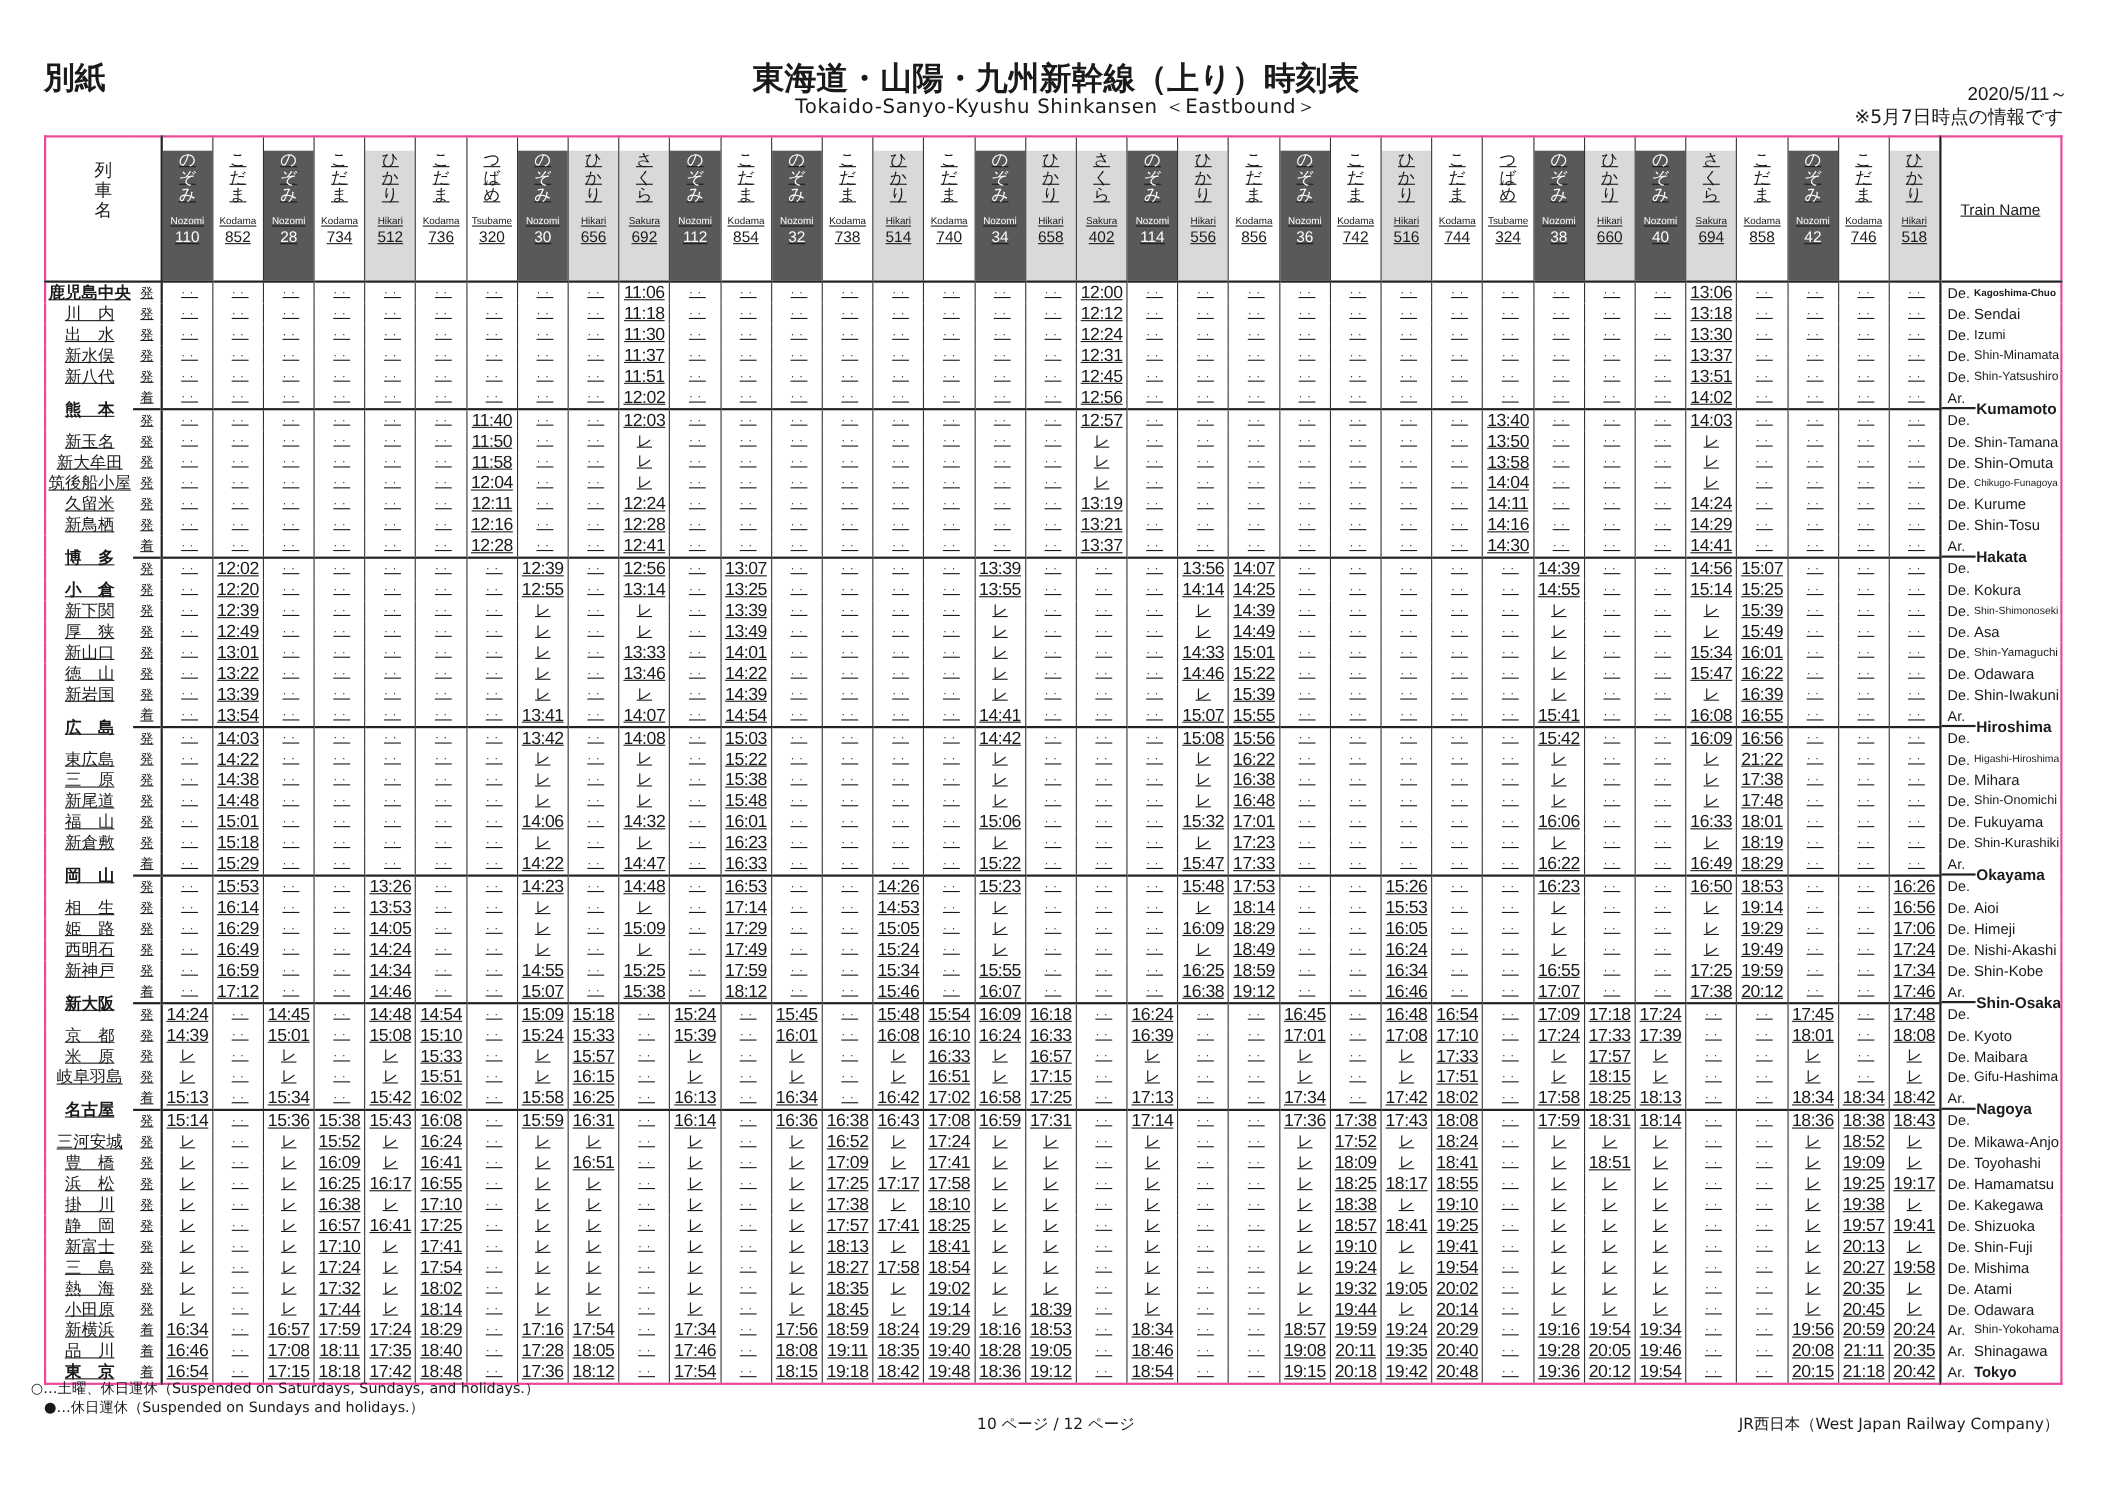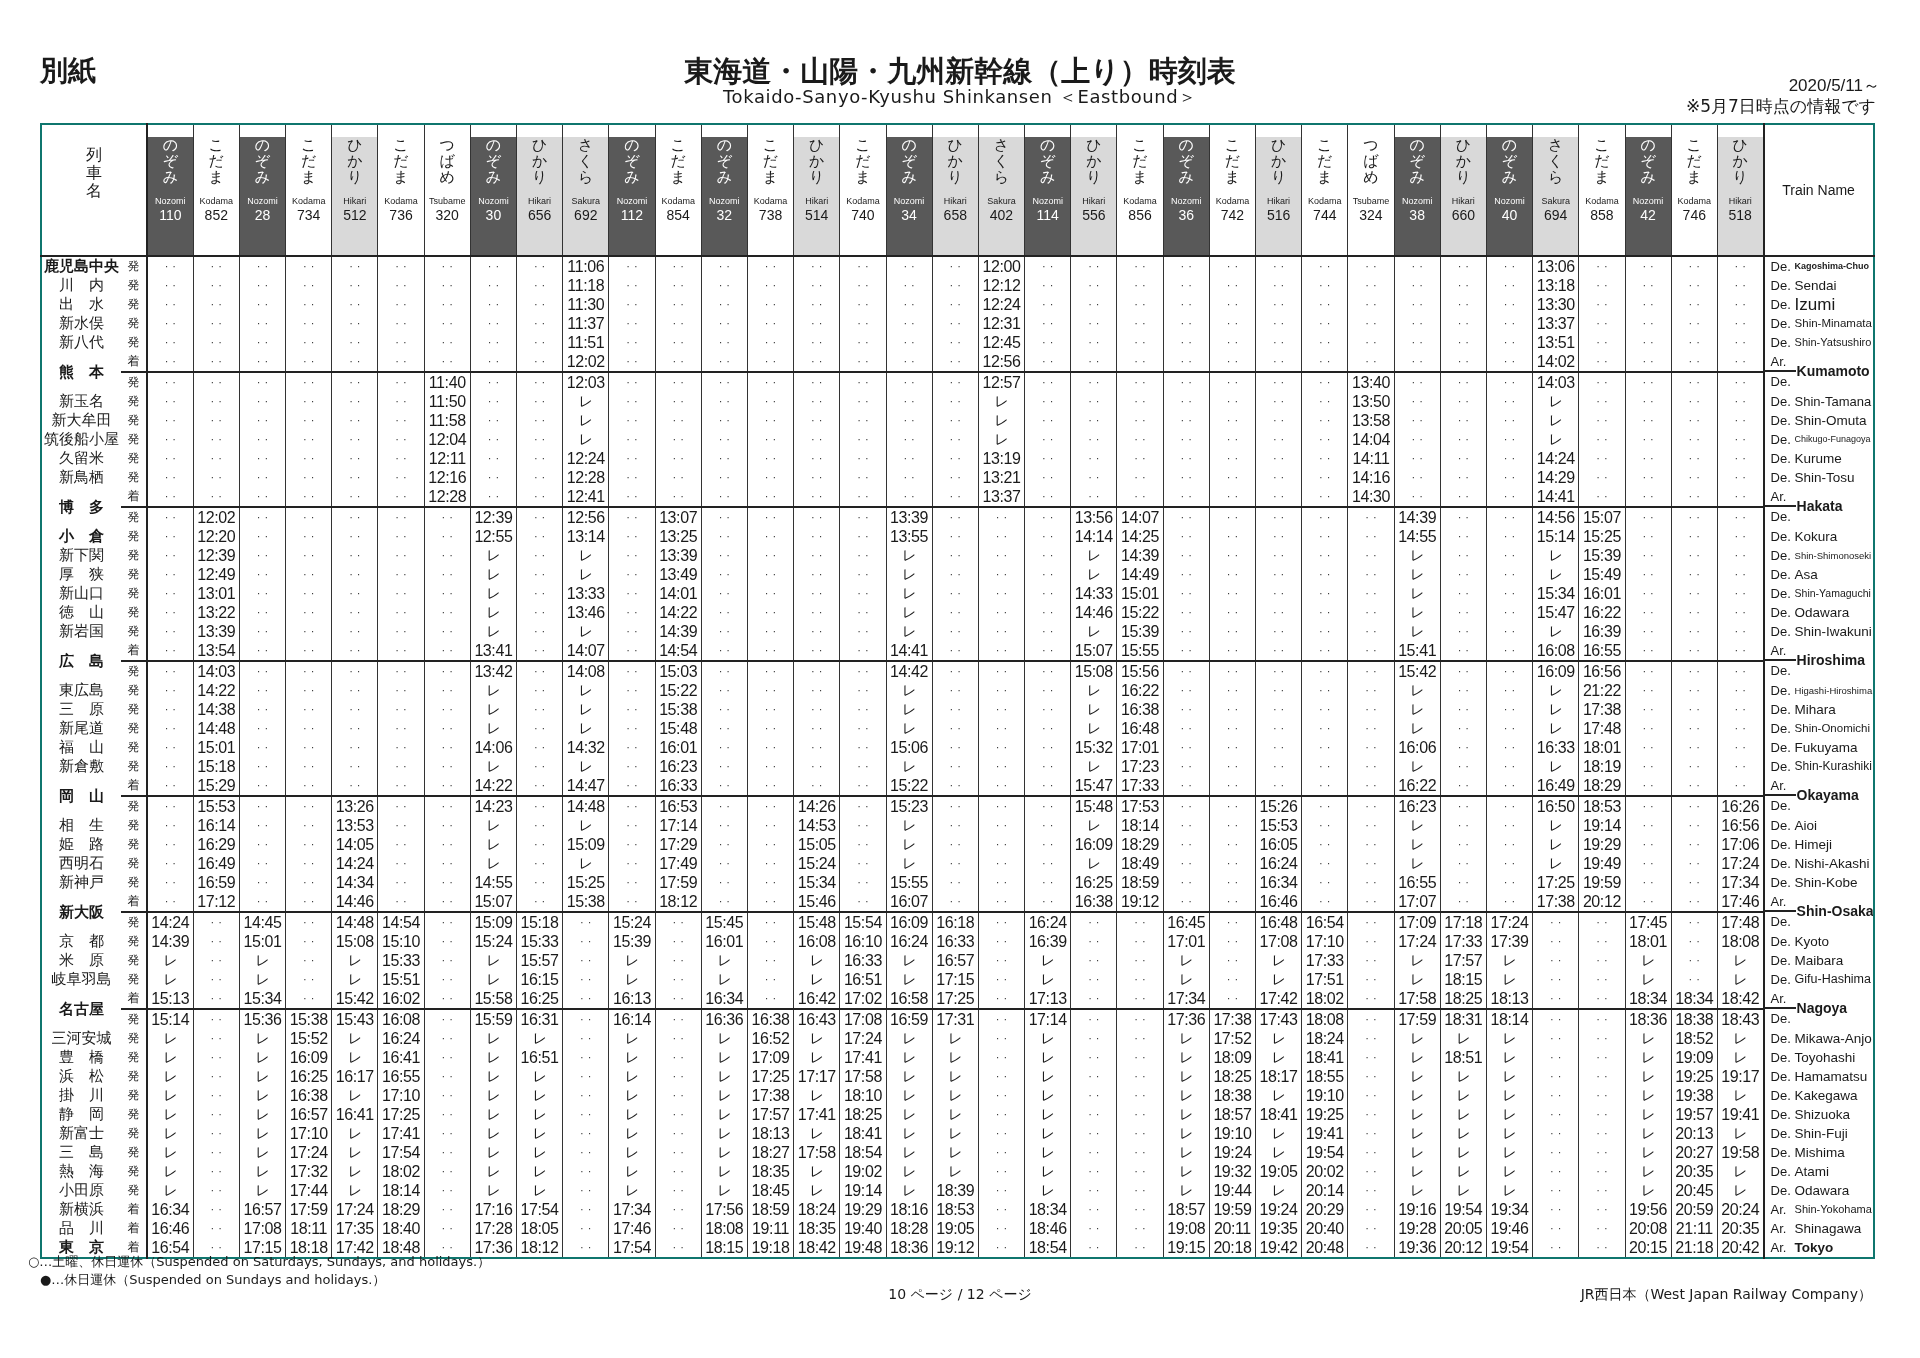--- a/index.html
+++ b/index.html
@@ -3,21 +3,21 @@
 <meta charset="utf-8">
 <style>
 html,body{margin:0;padding:0;background:#ffffff;}
 body{width:1920px;height:1358px;position:relative;overflow:hidden;font-family:"Liberation Sans","DejaVu Sans",sans-serif;color:#1a1a1a;}
 .jp{font-family:"DejaVu Sans",sans-serif;}
 .annex{position:absolute;left:40px;top:52px;font-size:28px;font-weight:bold;}
 .title{position:absolute;left:0;width:1920px;top:52px;text-align:center;font-size:29px;font-weight:bold;}
 .subtitle{position:absolute;left:0;width:1920px;top:85px;text-align:center;font-size:18px;letter-spacing:0.6px;}
 .date{position:absolute;right:40px;top:74px;font-size:17px;}
 .note{position:absolute;right:44px;top:95px;font-size:17px;}
-#tt{position:absolute;left:40px;top:123px;border-collapse:collapse;table-layout:fixed;width:1833px;border:2px solid #0f766e;}
+#tt{position:absolute;left:40px;top:123px;border-collapse:collapse;table-layout:fixed;width:1833px;border:2px solid #ec4899;text-decoration:underline;}
 #tt th{padding:0;border:1px solid #333;border-bottom:2px solid #222;vertical-align:top;height:110px;font-weight:normal;}
 .th-st{text-align:center;border-right:2px solid #222 !important;}
 .th-st .vert{display:inline-block;width:17px;margin-top:21px;font-size:16px;line-height:18px;word-break:break-all;}
 .tbox{margin-top:12px;height:118px;text-align:center;}
 .tbox .ja{width:16px;margin:12px auto 0;height:48px;font-size:15px;line-height:16px;word-break:break-all;}
 .tbox .en{font-size:9px;line-height:11px;margin-top:11px;}
 .tbox .num{font-size:14px;line-height:15px;margin-top:1px;}
 .th-name{text-align:center;vertical-align:middle !important;font-size:14px;border-left:2px solid #222 !important;}
 #tt td{padding:0;height:19px;line-height:19px;border-left:1px solid #333;border-right:1px solid #333;border-top:none;border-bottom:none;white-space:nowrap;overflow:hidden;}
 #tt td.st{border-right:none;text-align:center;font-size:15px;vertical-align:middle;}
@@ -458,21 +458,21 @@
         <td class="t dots">··</td>
         <td class="t dots">··</td>
         <td class="t dots">··</td>
         <td class="t dots">··</td>
         <td class="t dots">··</td>
         <td class="t">13:30</td>
         <td class="t dots">··</td>
         <td class="t dots">··</td>
         <td class="t dots">··</td>
         <td class="t dots">··</td>
-        <td class="nm"><span class="pfx">De.</span><span class="en fit" style="font-size: 17px;">Izumi</span></td>
+        <td class="nm"><span class="pfx">De.</span><span class="en fit" style="font-size: 12px;">Izumi</span></td>
       </tr>
       <tr>
         <td class="st jp">新水俣</td>
         <td class="kind jp">発</td>
         <td class="t dots">··</td>
         <td class="t dots">··</td>
         <td class="t dots">··</td>
         <td class="t dots">··</td>
         <td class="t dots">··</td>
         <td class="t dots">··</td>

